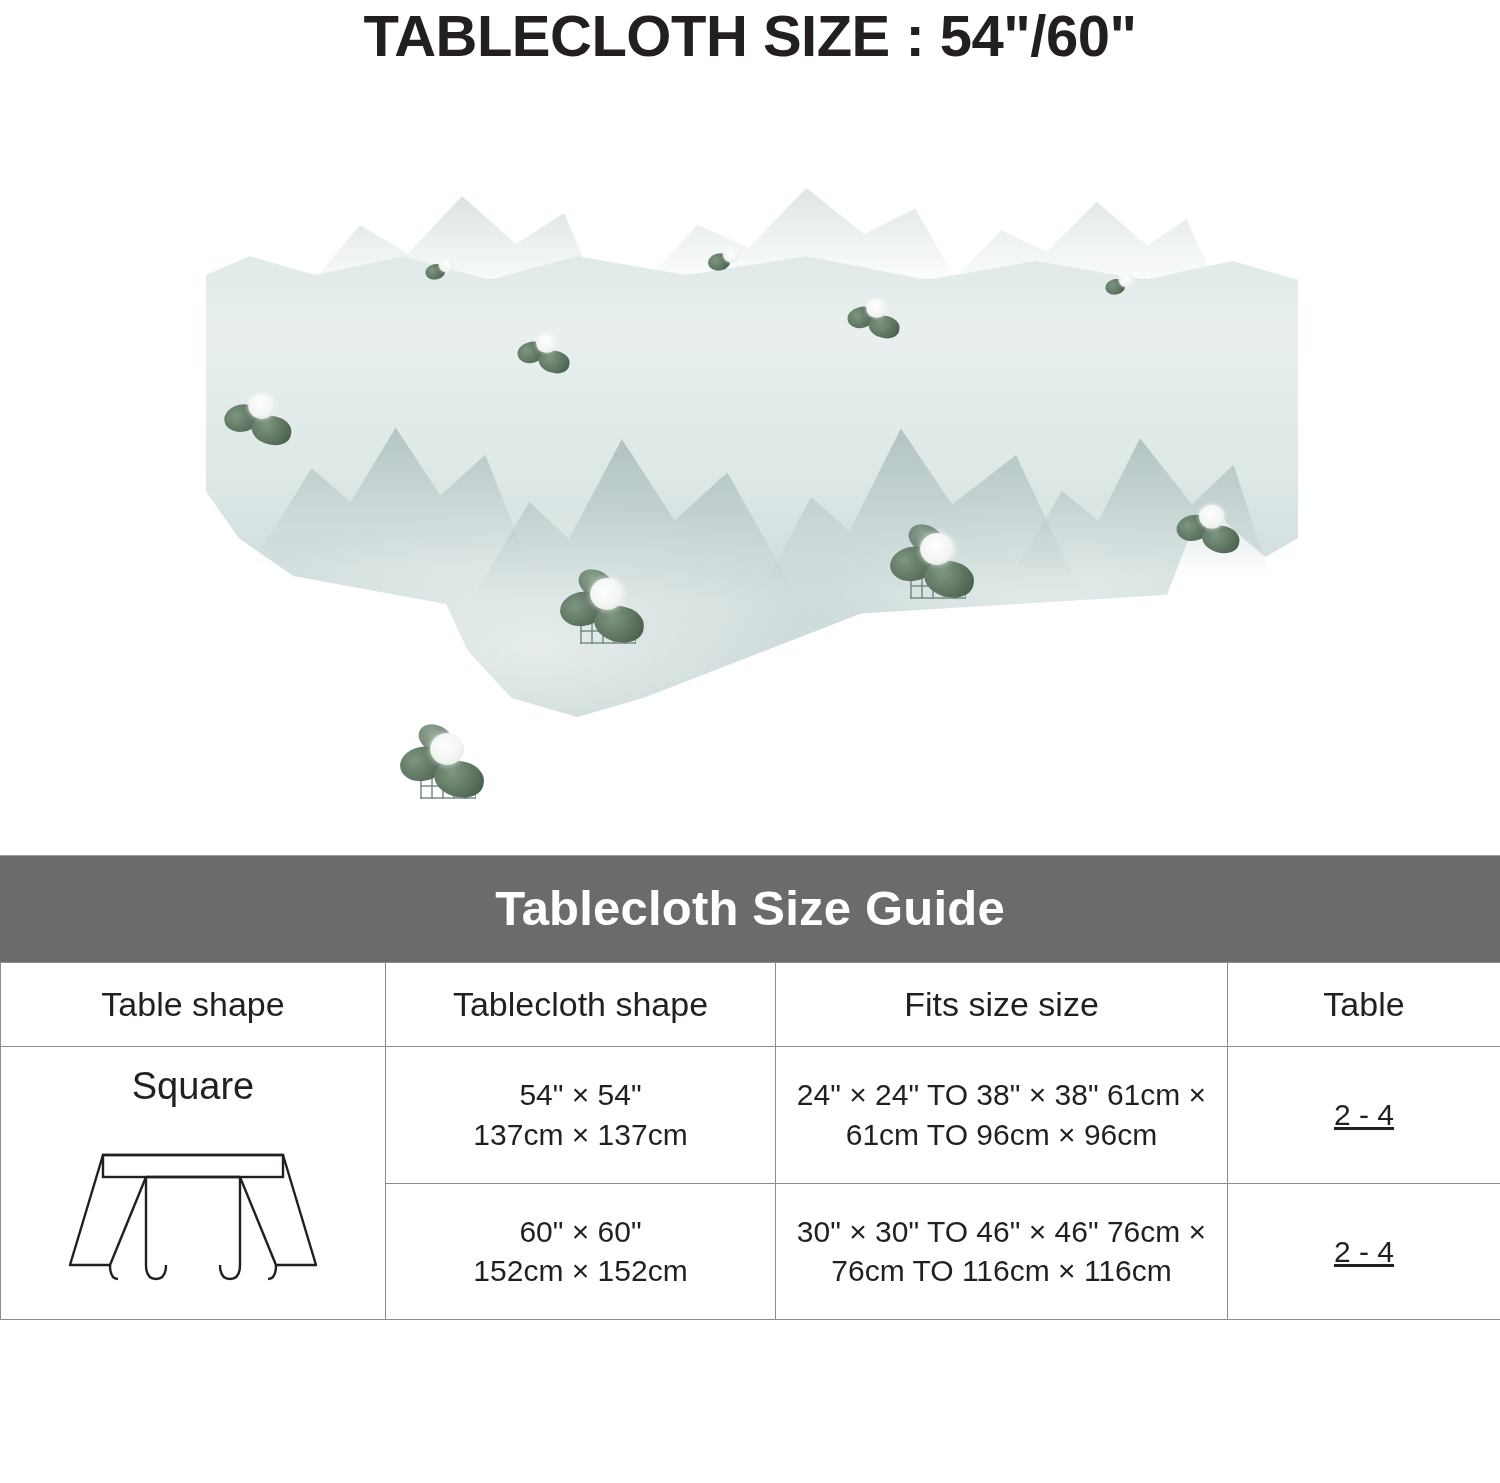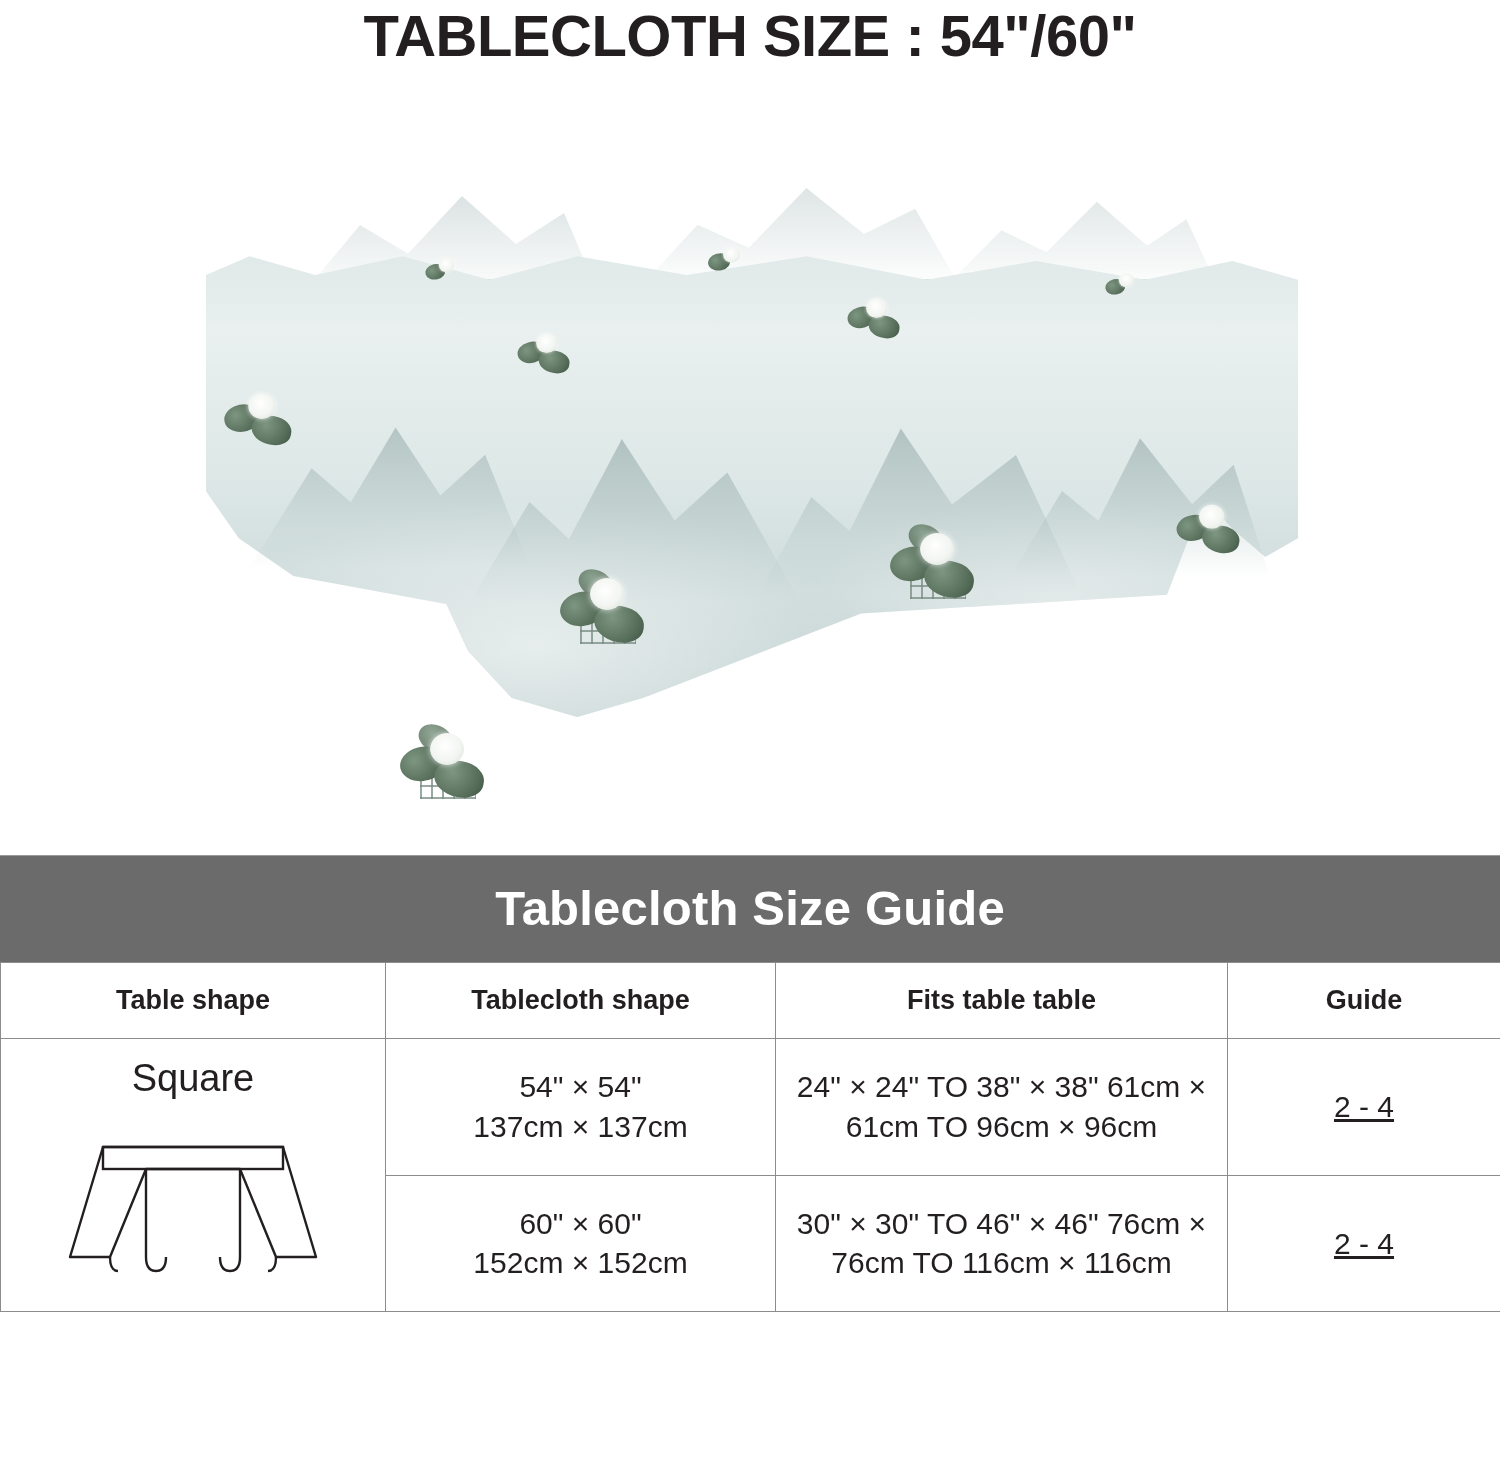--- a/index.html
+++ b/index.html
@@ -134,22 +134,22 @@
     table-layout: fixed;
   }
   table.size-table th,
   table.size-table td {
     border: 1px solid #8c8c8c;
     text-align: center;
     vertical-align: middle;
     color: #231f20;
   }
   table.size-table th {
-    font-size: 27px;
-    font-weight: bold;
+    font-size: 34px;
+    font-weight: normal;
     padding: 22px 0;
   }
   table.size-table td {
     font-size: 30px;
     padding: 14px 6px;
     line-height: 1.32;
   }
   td.shape-cell { border-right: 1px solid #8c8c8c; }
   .shape-label {
     font-size: 38px;
@@ -257,22 +257,22 @@
     <colgroup>
       <col class="c1">
         <col class="c2">
         <col class="c3">
         <col class="c4">
     </colgroup>
     <thead>
       <tr>
         <th>Table shape</th>
         <th>Tablecloth shape</th>
-        <th>Fits table table</th>
-        <th>Guide</th>
+        <th>Fits size size</th>
+        <th>Table</th>
       </tr>
     </thead>
     <tbody>
       <tr>
         <td class="shape-cell" rowspan="2">
           <div class="shape-label">Square</div>
           <svg class="table-svg" width="250" height="190" viewBox="0 0 250 190">
             <polygon points="78,40 172,40 215,40 248,150 208,150 172,62 78,62 42,150 2,150 35,40" fill="none" stroke="#231f20" stroke-width="2.4" stroke-linejoin="round"></polygon>
             <rect x="35" y="40" width="180" height="22" fill="none" stroke="#231f20" stroke-width="2.4"></rect>
             <line x1="78" y1="62" x2="78" y2="150" stroke="#231f20" stroke-width="2.4"></line>

